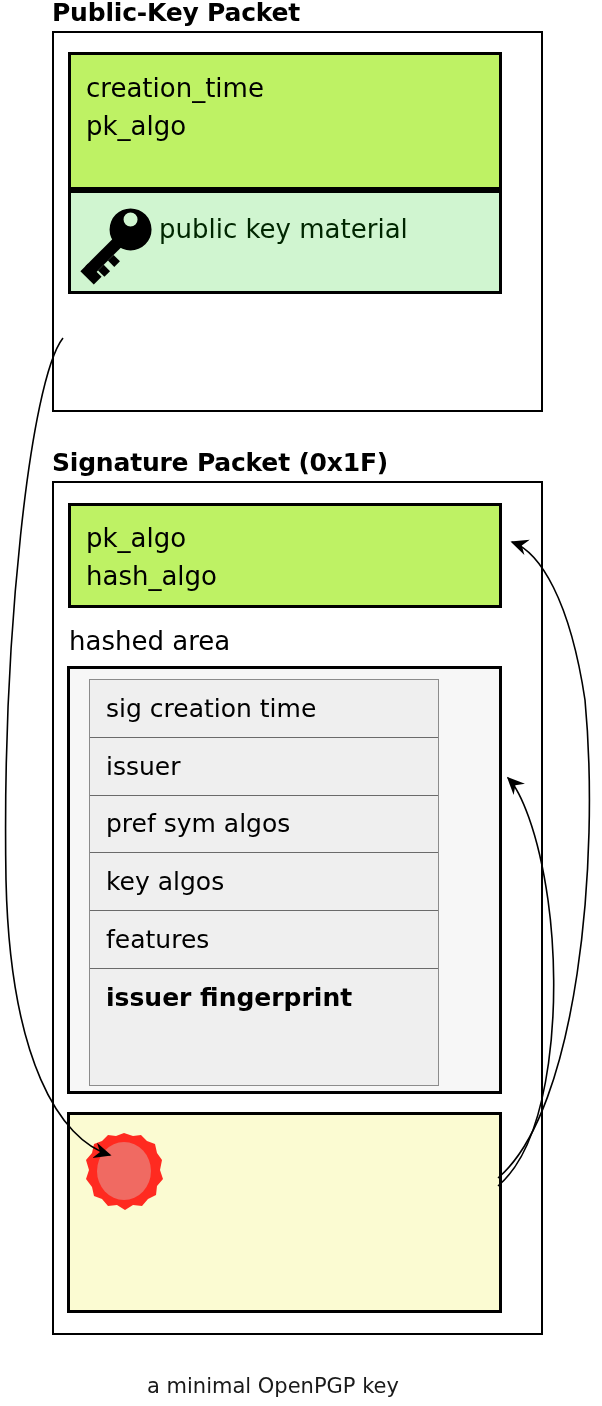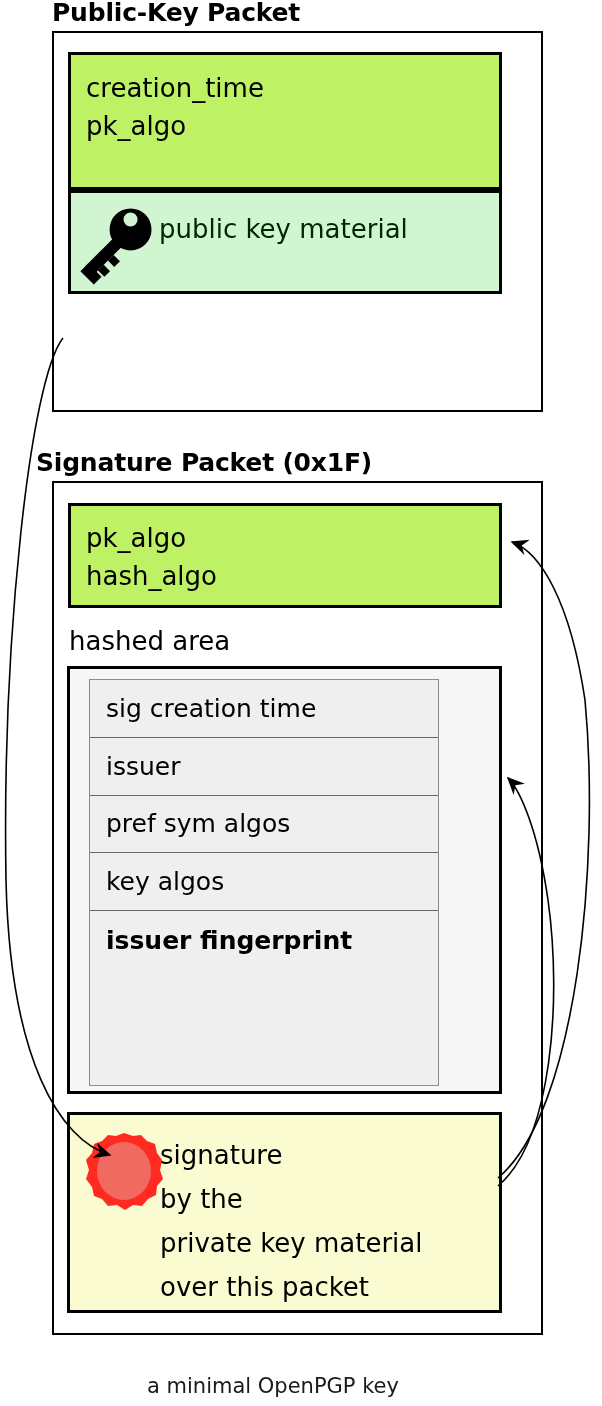--- a/index.html
+++ b/index.html
@@ -126,52 +126,49 @@
         <circle cx="33" cy="19" r="7" fill="#d0f5d0"></circle>
         <rect x="34" y="44" width="12" height="40" fill="#000000"></rect>
         <rect x="46" y="56" width="9" height="8" fill="#000000"></rect>
         <rect x="46" y="70" width="9" height="8" fill="#000000"></rect>
         <rect x="34" y="80" width="19" height="11" fill="#000000"></rect>
       </g>
     </svg>
     <div class="field-text green-text" style="left:88px; top:17px;">public key material</div>
   </div>
 
-  <div class="pkt-title" style="left:36px; top:448px;">Signature Packet (0x1F)</div>
+  <div class="pkt-title" style="left:52px; top:448px;">Signature Packet (0x1F)</div>
 
   <div class="pkt-box" style="left:52px; top:481px; width:491px; height:854px;"></div>
 
   <div class="field-box field-purple" style="left:68px; top:503px; width:434px; height:105px;">
     <div class="field-text" style="left:15px; top:13px;">pk_algo
 hash_algo</div>
   </div>
 
   <div class="area-label" style="left:69px; top:626px;">hashed area</div>
 
   <div class="hashed-box" style="left:67px; top:666px; width:435px; height:428px;">
     <div class="sub-list" style="left:19px; top:10px; width:350px; height:407px;">
       <div class="sub-row">sig creation time</div>
       <div class="sub-row">issuer</div>
       <div class="sub-row">pref sym algos</div>
       <div class="sub-row">key algos</div>
+      <div class="sub-row">features</div>
       <div class="sub-row">issuer fingerprint</div>
     </div>
   </div>
 
   <div class="field-box field-yellow" style="left:67px; top:1112px; width:435px; height:201px;">
     <svg width="86" height="86" viewBox="0 0 86 86" style="position:absolute; left:11px; top:14px;">
       <path d="M43 4 L52 7 L60 6 L66 12 L74 15 L76 24 L81 31 L79 41 L82 50
                L76 57 L75 66 L67 70 L61 77 L52 76 L44 81 L36 76 L27 77 L21 70
                L13 67 L11 58 L5 50 L8 41 L5 31 L11 24 L13 15 L21 12 L27 6 L35 7 Z" fill="#ff2a20"></path>
       <ellipse cx="43" cy="42" rx="27" ry="29" fill="#f06a62"></ellipse>
     </svg>
-    <div class="field-text" style="left:90px; top:18px; line-height:44px;">signature
-by the
-private key material
-over this packet</div>
   </div>
 
   <div class="caption" style="left:0; top:1374px;">a minimal OpenPGP key</div>
 
   <svg class="overlay">
     <defs>
       <marker id="ah" markerWidth="13" markerHeight="13" refX="10" refY="5" orient="auto" markerUnits="strokeWidth">
         <path d="M0,0 L11,5 L0,10 L3.5,5 Z" fill="#000000"></path>
       </marker>
     </defs>

